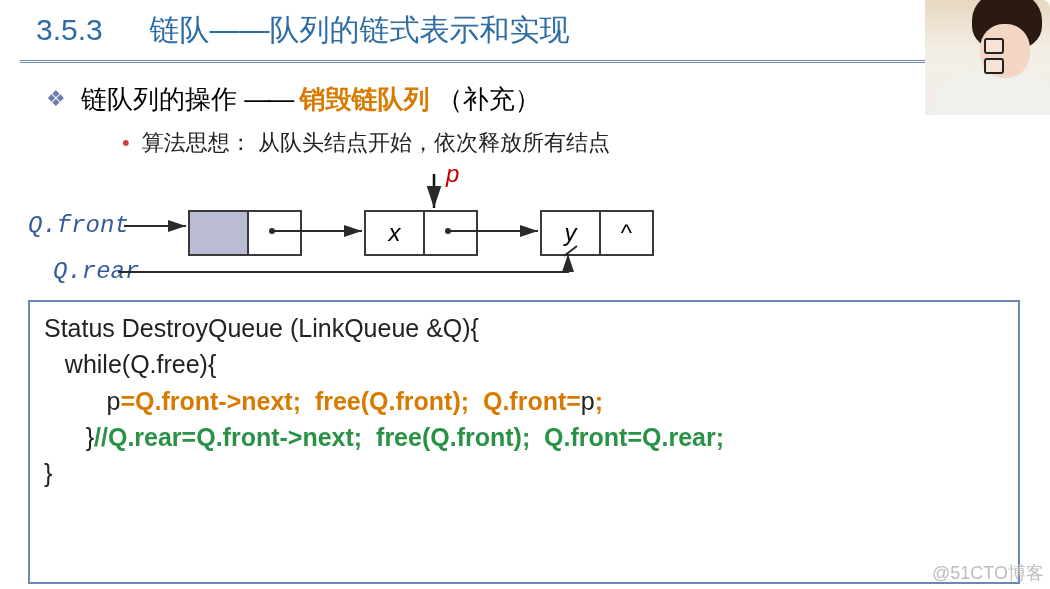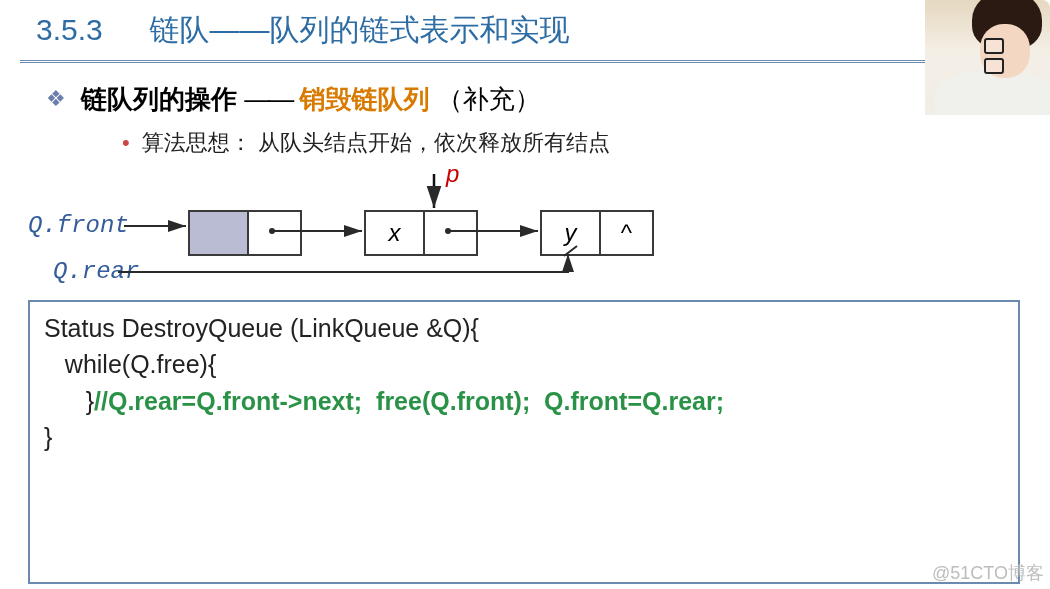--- a/index.html
+++ b/index.html
@@ -42,21 +42,21 @@
     color: #6a7fb0;
     font-size: 22px;
     margin-right: 8px;
     vertical-align: 2px;
   }
   .dash-long {
     letter-spacing: -2px;
   }
   .orange { color: #d97a00; font-weight: 600; text-align: right; }
   .green  { color: #2a9247; font-weight: 600; }
-  .bold   { font-weight: 700; }
+  .bold   { font-weight: 400; }
   .idea-line {
     position: absolute;
     left: 122px;
     top: 128px;
     font-size: 22px;
     color: #222;
   }
   .idea-bullet { color: #c44; margin-right: 6px; }
   .diagram {
     position: absolute;
@@ -234,20 +234,21 @@
 
     <path d="M90 112 L540 112 L540 94" fill="none" stroke="#2a2a2a" stroke-width="2" marker-end="url(#ah)"></path>
 
     <line x1="536" y1="96" x2="549" y2="86" stroke="#2a2a2a" stroke-width="2"></line>
   </svg>
 </div>
 
 <div class="codebox">
   <div class="row">Status DestroyQueue (LinkQueue &amp;Q){</div>
   <div class="row">   while(Q.free){</div>
+  <div class="row"><span>         </span><span class="bold">p</span><span class="orange">=</span><span class="orange">Q.front-&gt;next;  free(Q.front);  Q.front=</span><span class="bold">p</span><span class="orange">;</span></div>
   <div class="row"><span>      }</span><span class="green">//</span><span class="green">Q.rear=Q.front-&gt;next;  free(Q.front);  Q.front=Q.rear;</span></div>
   <div class="row">}</div>
 </div>
 
 <div class="webcam">
   <div class="hair"></div>
   <div class="shirt"></div>
   <div class="face"></div>
   <div class="glasses"><span></span> <span></span></div>
 </div>

